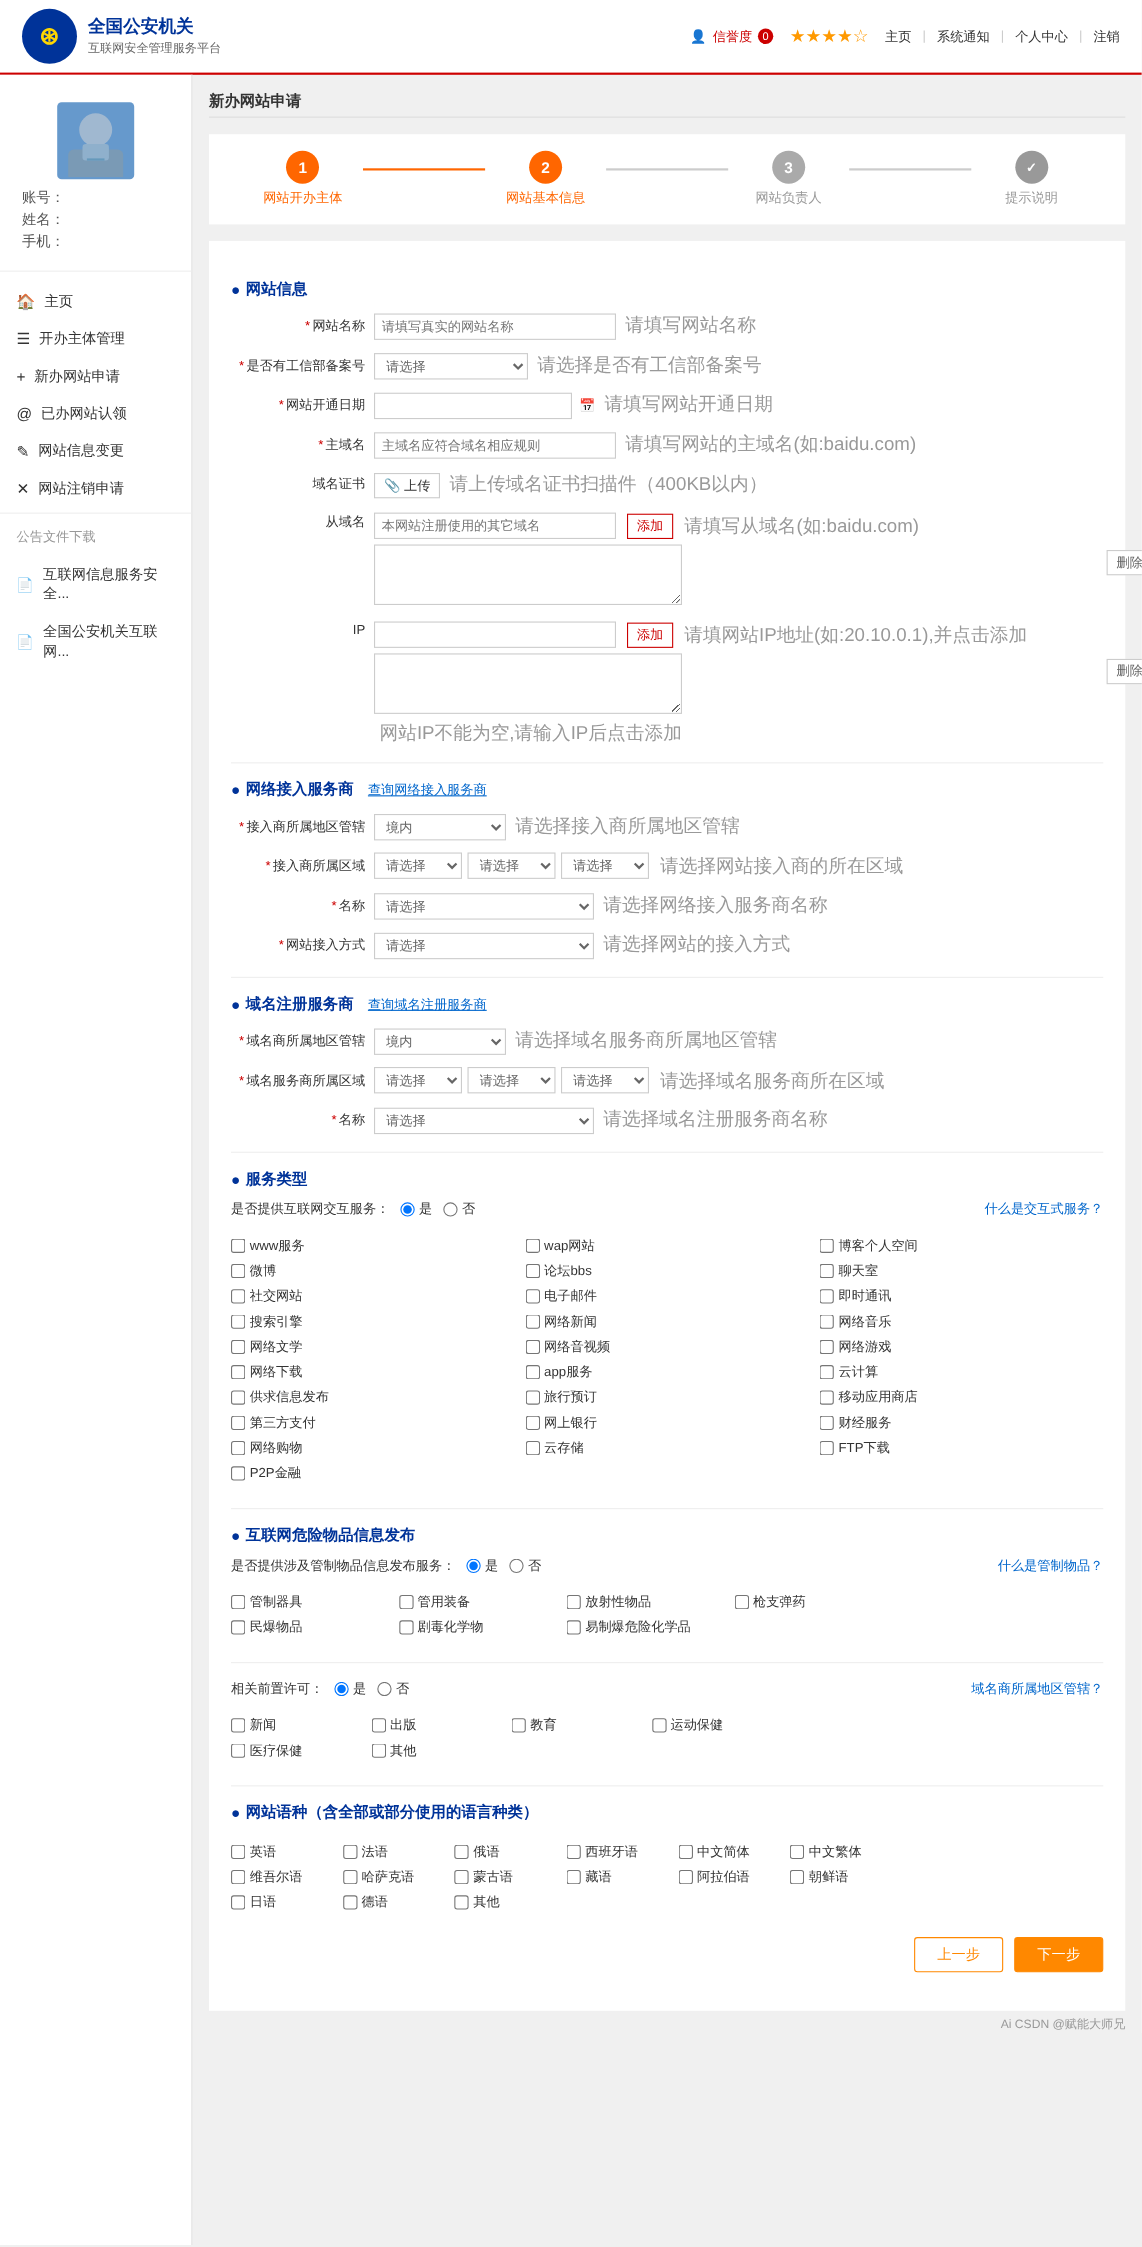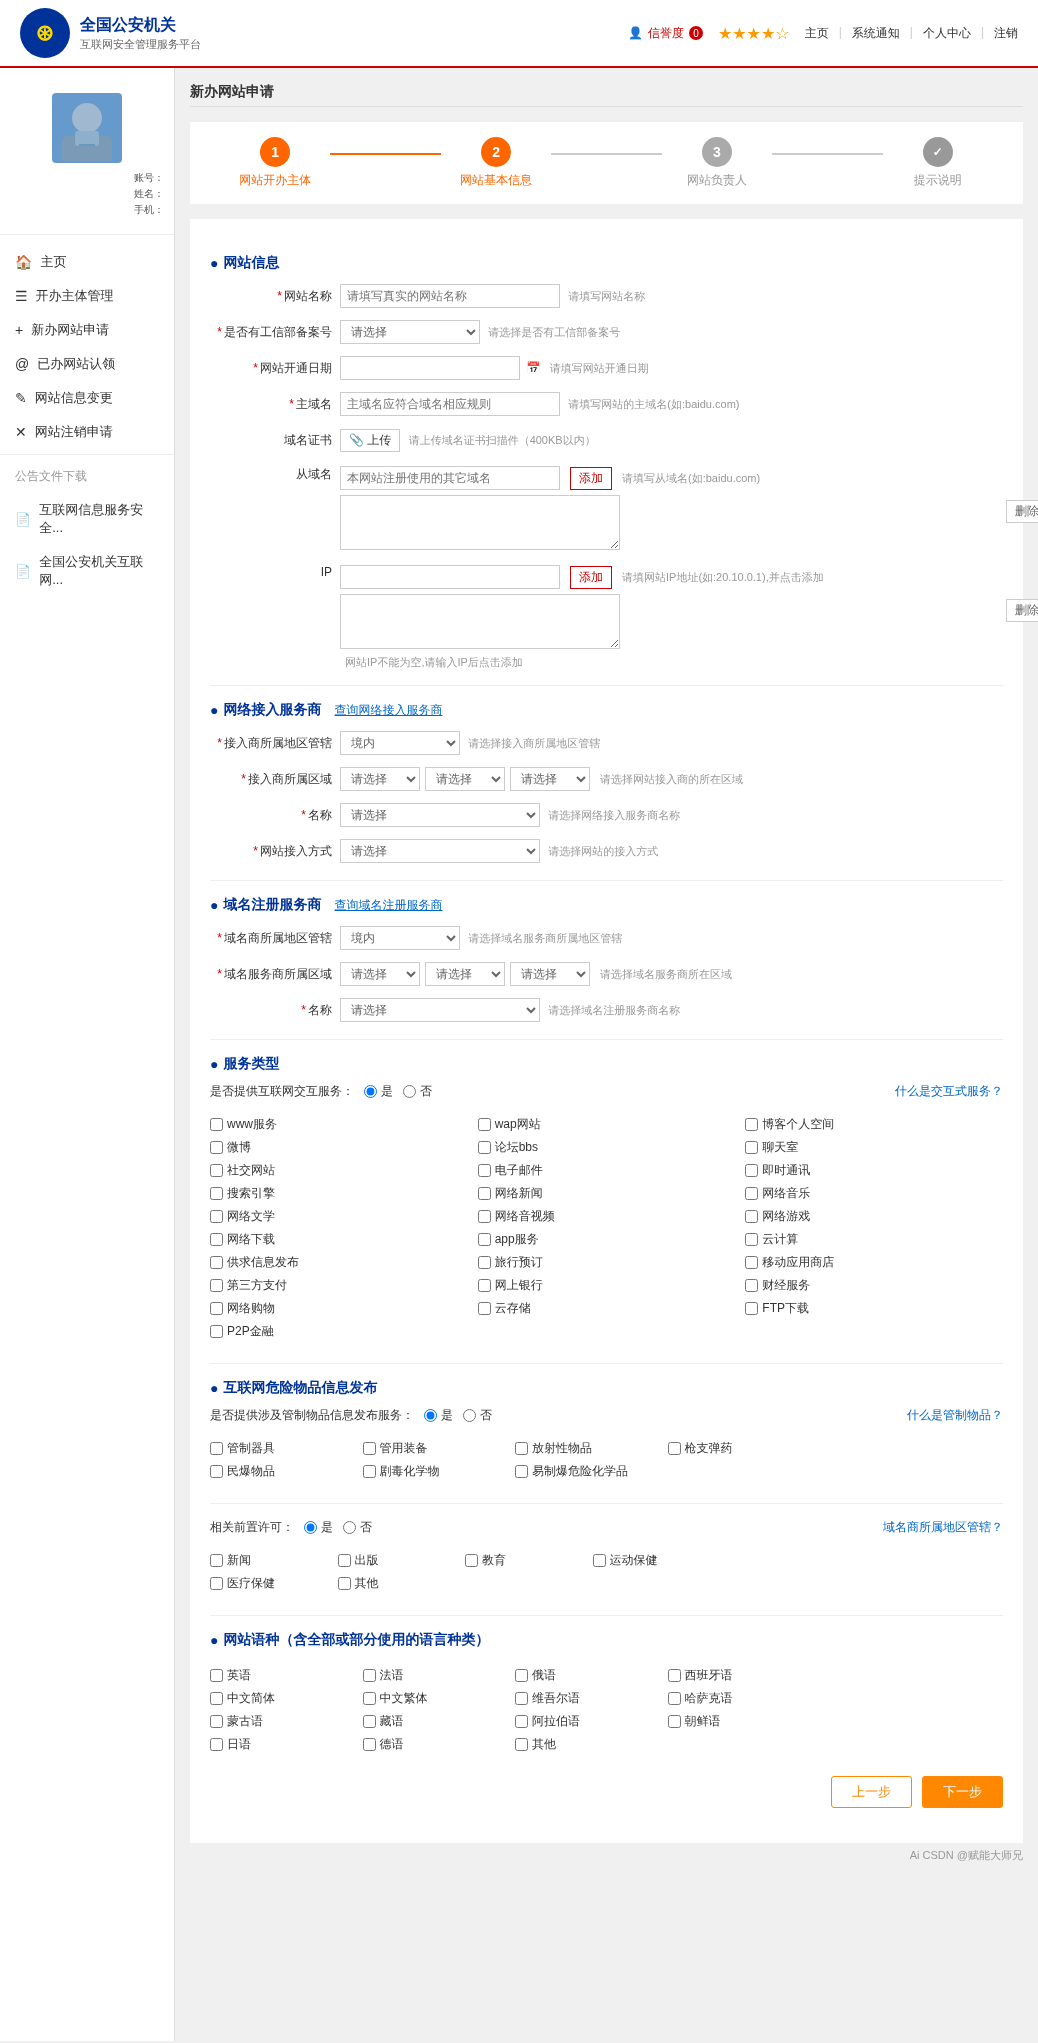--- a/index.html
+++ b/index.html
@@ -20,21 +20,21 @@
     .nav-divider { color: #ccc; }
     .notice-badge { background: #cc0000; color: #fff; border-radius: 50%; width: 14px; height: 14px; font-size: 10px; display: inline-flex; align-items: center; justify-content: center; }
 
     
     .main-layout { display: flex; min-height: calc(100vh - 70px); }
 
     
     .sidebar { width: 175px; background: #fff; border-right: 1px solid #ddd; padding: 10px 0; flex-shrink: 0; }
     .user-section { padding: 15px 10px; text-align: center; border-bottom: 1px solid #eee; margin-bottom: 10px; }
     .avatar { width: 70px; height: 70px; background: #6699cc; border-radius: 4px; margin: 0 auto 8px; display: flex; align-items: center; justify-content: center; }
-    .user-info { font-size: 10px; color: #555; text-align: right; padding-left: 10px; }
+    .user-info { font-size: 13px; color: #555; text-align: left; padding-left: 10px; }
     .user-info div { margin: 2px 0; }
     .sidebar-nav { list-style: none; }
     .sidebar-nav li { padding: 8px 15px; cursor: pointer; display: flex; align-items: center; gap: 8px; font-size: 13px; color: #333; }
     .sidebar-divider { height: 1px; background: #eee; margin: 5px 0; }
     .sidebar-section-title { padding: 8px 15px; font-size: 12px; color: #999; }
     .sidebar-nav li .icon { font-size: 14px; }
 
     
     .content { flex: 1; padding: 15px; }
     .page-title { font-size: 14px; font-weight: bold; color: #333; margin-bottom: 15px; padding-bottom: 5px; border-bottom: 1px solid #ddd; }
@@ -54,21 +54,21 @@
     .step-line-gray { flex: 1; height: 2px; background: #ccc; margin-bottom: 18px; }
 
     
     .form-container { background: #fff; padding: 20px; }
     .section-title { font-size: 14px; font-weight: bold; color: #003399; margin: 15px 0 10px; display: flex; align-items: center; gap: 5px; }
     .section-title::before { content: "●"; color: #003399; }
     .form-row { display: flex; align-items: center; margin-bottom: 8px; min-height: 28px; }
     .form-label { width: 130px; text-align: right; padding-right: 8px; font-size: 12px; color: #333; flex-shrink: 0; }
     .form-label.required::before { content: "*"; color: #cc0000; margin-right: 2px; }
     .form-control { flex: 1; }
-    .form-hint { color: #999; font-size: 11px; margin-left: 5px; }
+    .form-hint { color: #999; font-size: 17px; margin-left: 5px; }
     input[type="text"], select, textarea { border: 1px solid #ccc; padding: 3px 6px; font-size: 12px; color: #666; background: #fff; outline: none; }
     input[type="text"] { height: 24px; width: 200px; }
     select { height: 24px; width: 140px; }
     textarea { resize: vertical; width: 280px; min-height: 50px; }
     .btn-add { background: #fff; border: 1px solid #cc0000; color: #cc0000; padding: 2px 8px; cursor: pointer; font-size: 12px; margin-left: 5px; }
     .btn-del { background: #fff; border: 1px solid #ccc; color: #666; padding: 2px 8px; cursor: pointer; font-size: 12px; }
     .btn-upload { background: #fff; border: 1px solid #ccc; color: #333; padding: 2px 8px; cursor: pointer; font-size: 12px; }
     .divider { height: 1px; background: #eee; margin: 15px 0; }
     .link { color: #0066cc; text-decoration: underline; cursor: pointer; font-size: 12px; }
     .inline-selects { display: flex; gap: 5px; align-items: center; }
@@ -459,21 +459,21 @@
         <label class="checkbox-item"><input type="checkbox" style=""> 教育</label>
         <label class="checkbox-item"><input type="checkbox" style=""> 运动保健</label>
         <label class="checkbox-item"><input type="checkbox" style=""> 医疗保健</label>
         <label class="checkbox-item"><input type="checkbox" style=""> 其他</label>
       </div>
 
       <div class="divider"></div>
 
       <div class="section-title">网站语种（含全部或部分使用的语言种类）</div>
 
-      <div class="checkbox-group" style="grid-template-columns: repeat(4,1fr); max-width:600px;">
+      <div class="checkbox-group" style="grid-template-columns: repeat(6,1fr); max-width:600px;">
         <label class="checkbox-item"><input type="checkbox" style=""> 英语</label>
         <label class="checkbox-item"><input type="checkbox" style=""> 法语</label>
         <label class="checkbox-item"><input type="checkbox" style=""> 俄语</label>
         <label class="checkbox-item"><input type="checkbox" style=""> 西班牙语</label>
         <label class="checkbox-item"><input type="checkbox" style=""> 中文简体</label>
         <label class="checkbox-item"><input type="checkbox" style=""> 中文繁体</label>
         <label class="checkbox-item"><input type="checkbox" style=""> 维吾尔语</label>
         <label class="checkbox-item"><input type="checkbox" style=""> 哈萨克语</label>
         <label class="checkbox-item"><input type="checkbox" style=""> 蒙古语</label>
         <label class="checkbox-item"><input type="checkbox" style=""> 藏语</label>

